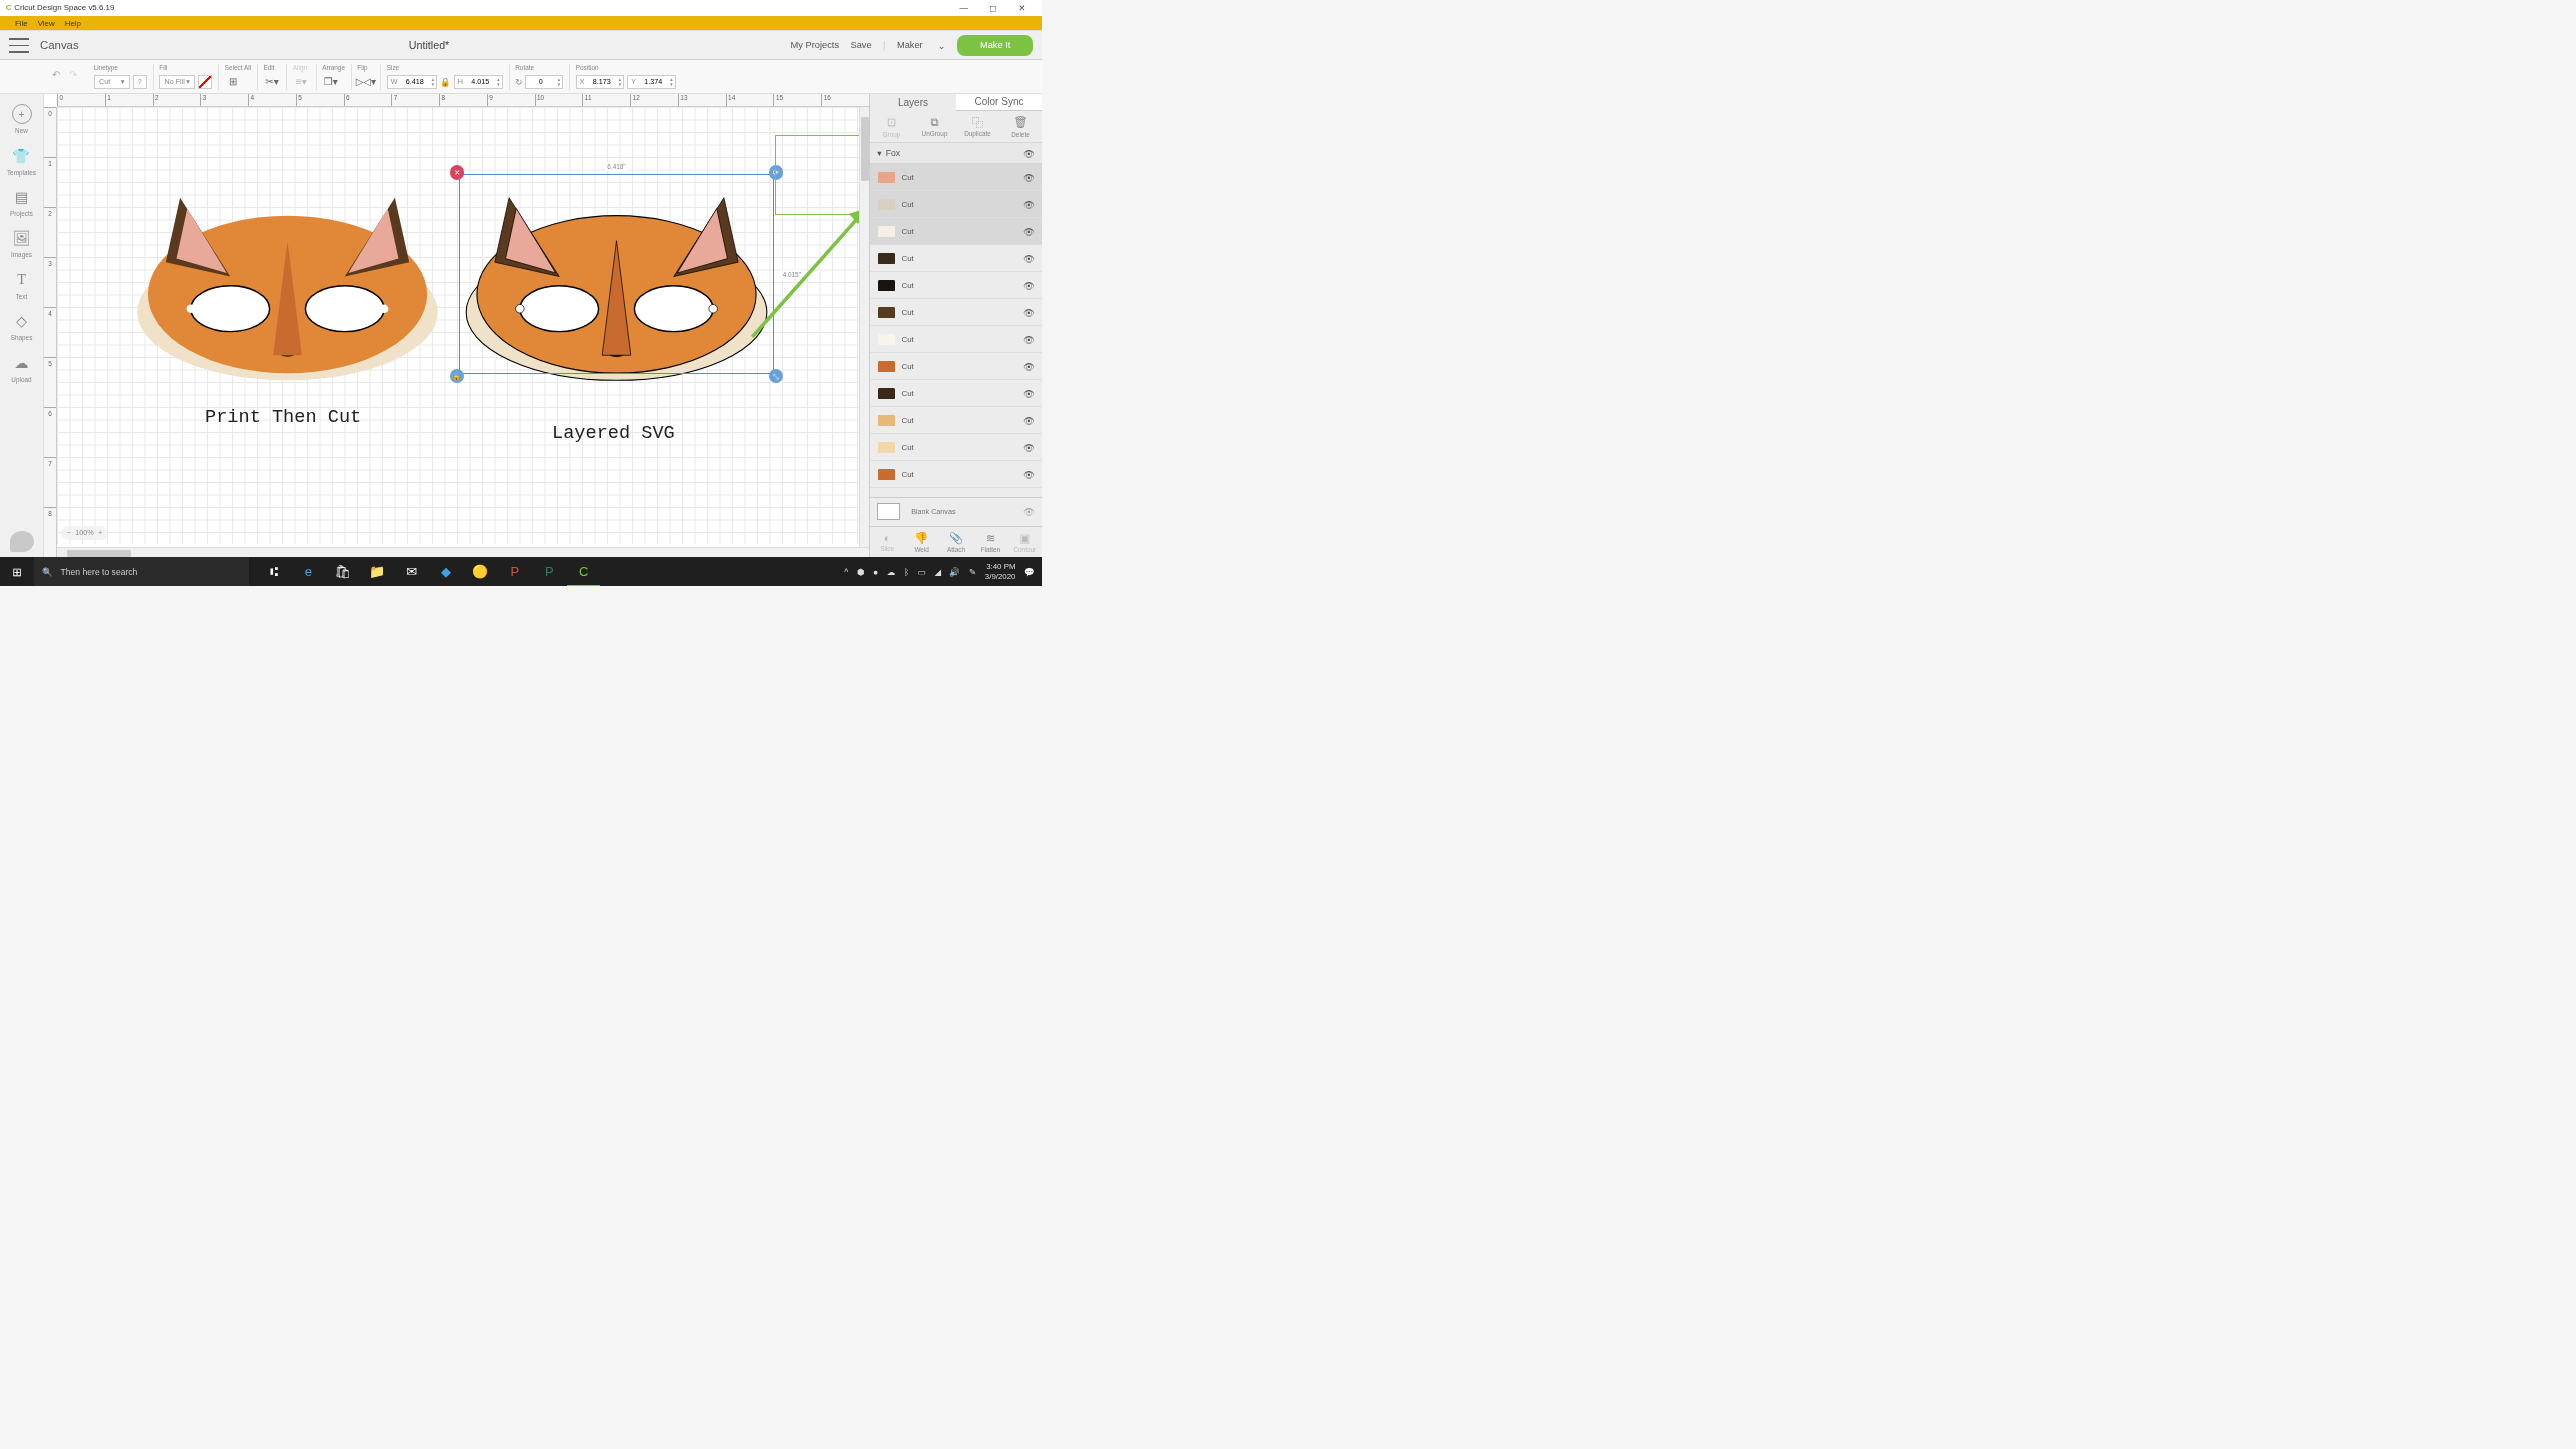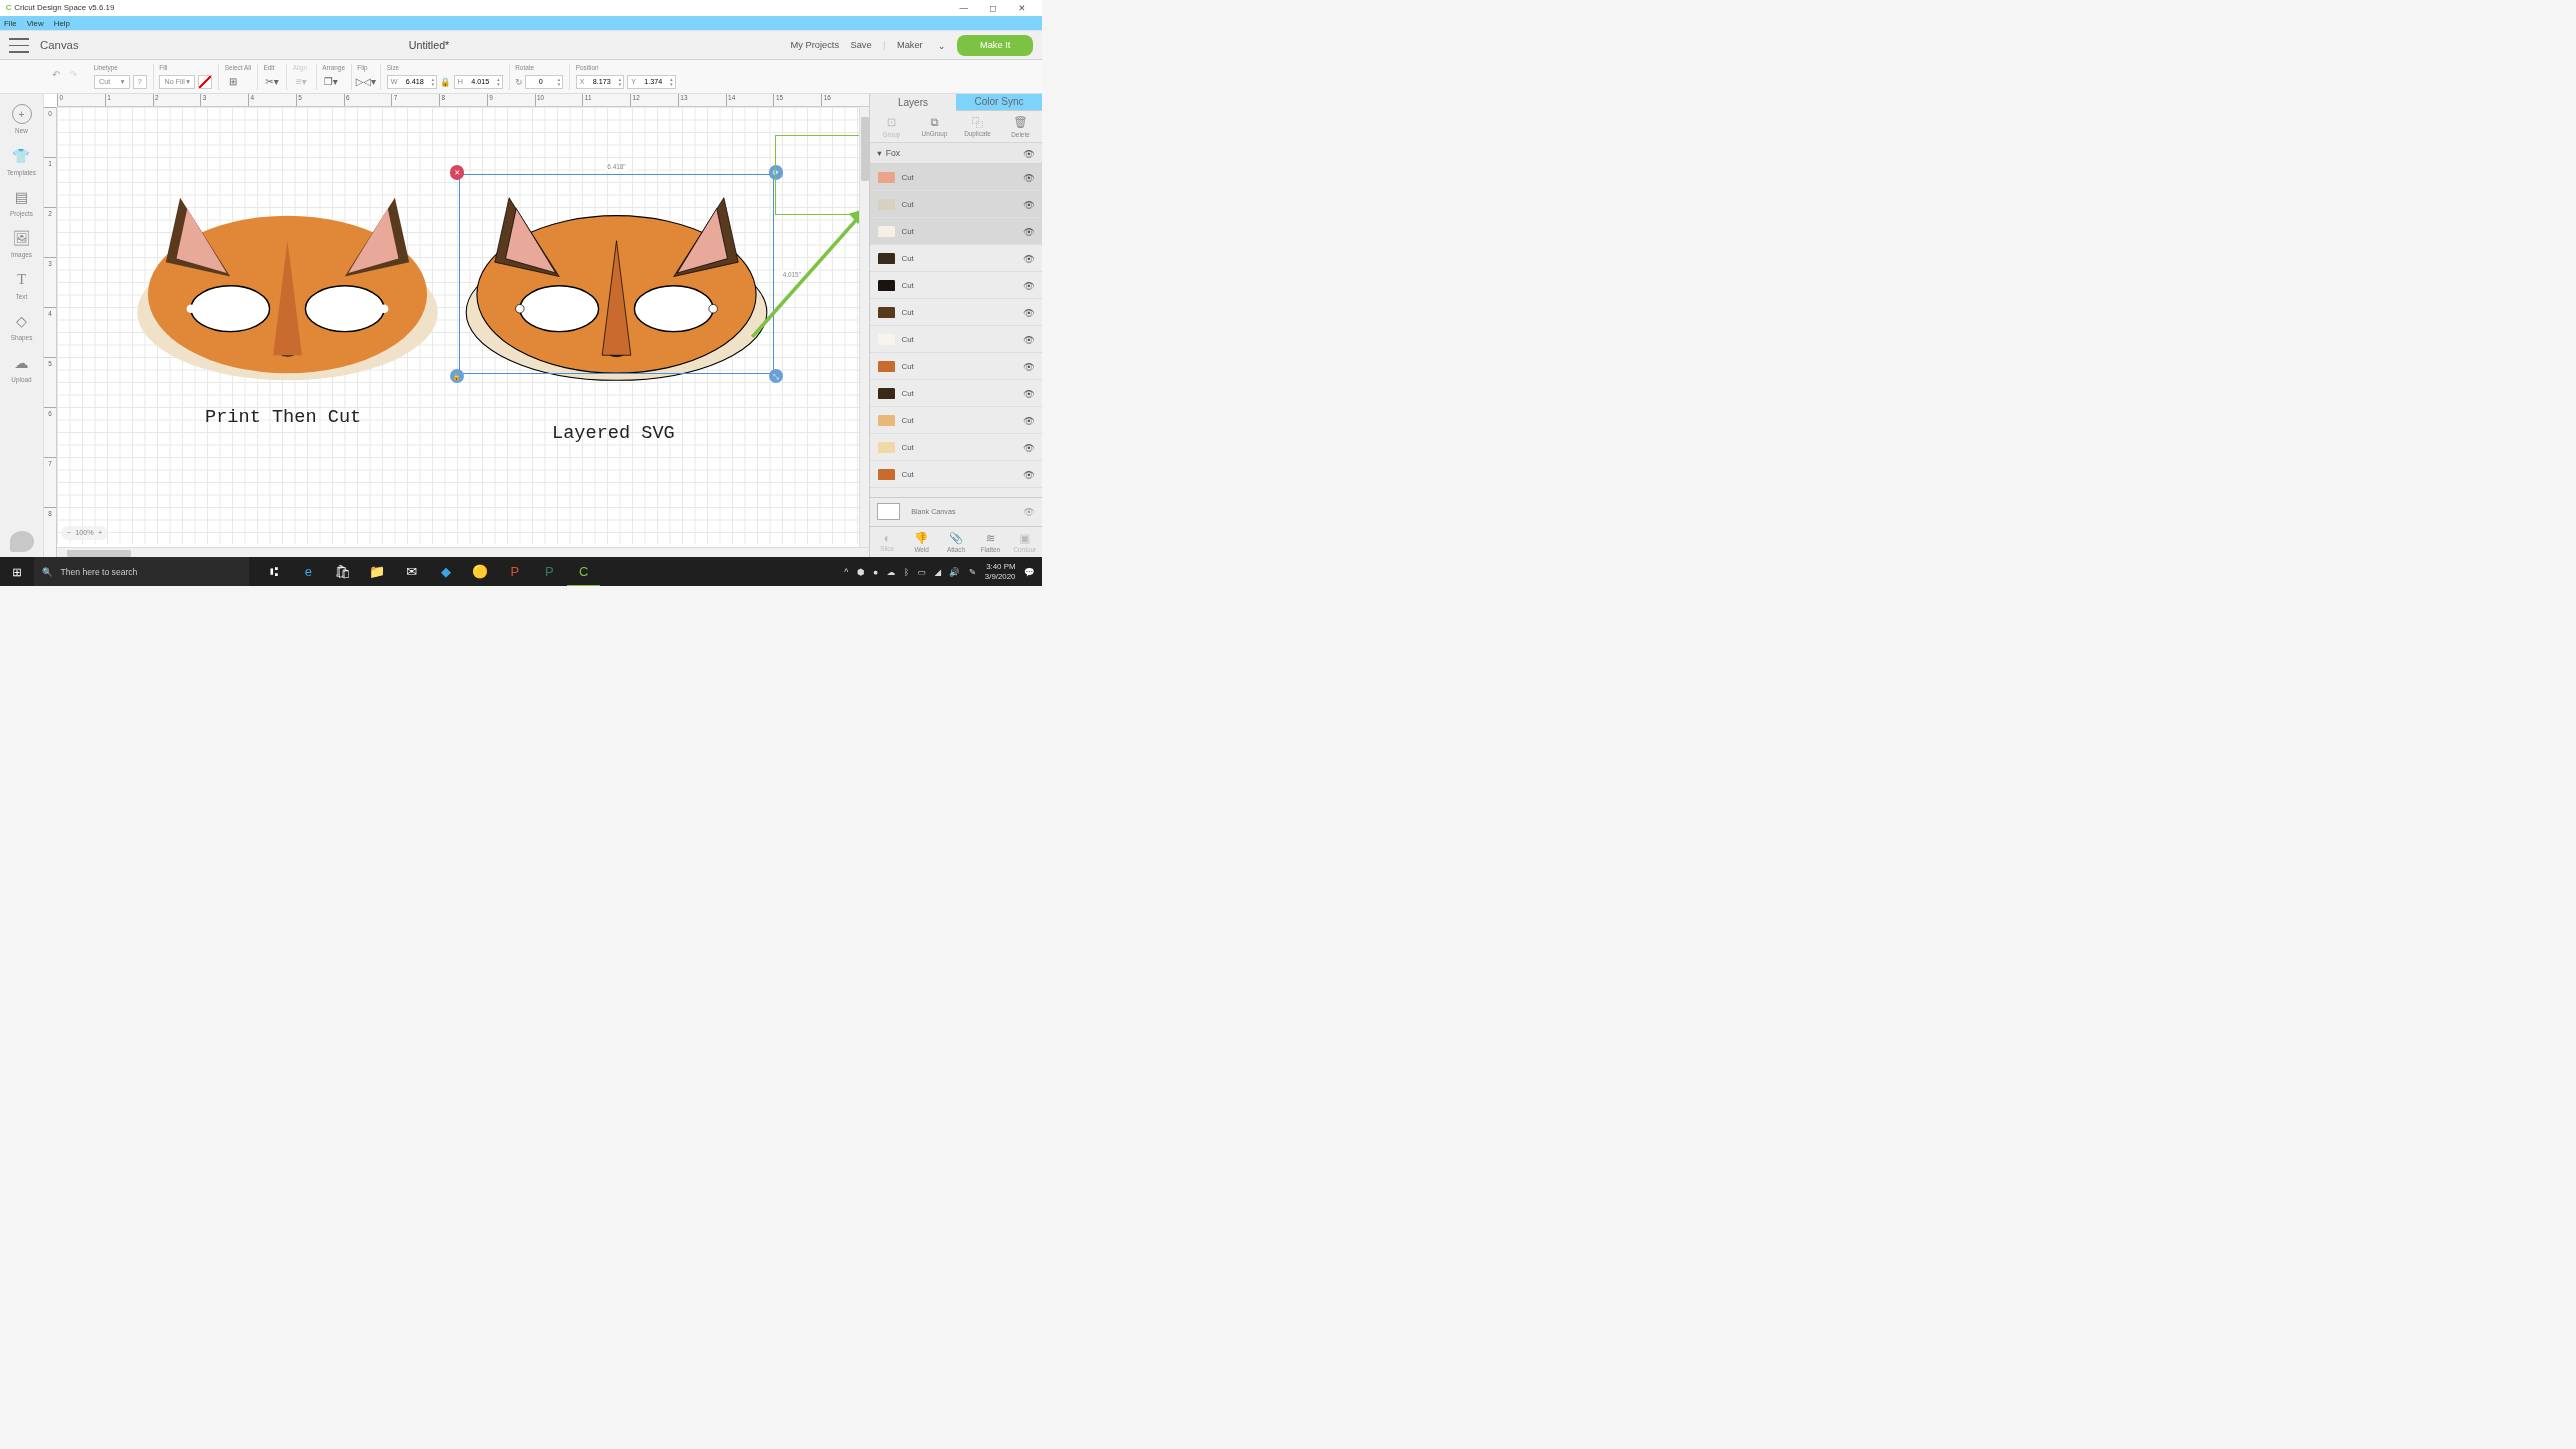--- a/index.html
+++ b/index.html
@@ -5,21 +5,21 @@
 * { margin: 0; padding: 0; box-sizing: border-box; font-family: "Segoe UI", Arial, sans-serif; }
 body { width: 1042px; height: 586px; background: #f5f5f5; overflow: hidden; position: relative; }
 
 
 .titlebar { height: 15.7px; background: #fff; display: flex; align-items: center; padding: 0 5.7px; font-size: 7.9px; color: #333; }
 .titlebar .logo { color: #7cc243; font-weight: bold; margin-right: 2.9px; }
 .titlebar .spacer { flex: 1; }
 .titlebar .winbtn { width: 29px; text-align: center; font-size: 8.6px; color: #555; cursor: pointer; }
 
 
-.menubar { height: 15.7px; background: #7dd3fc; display: flex; align-items: center; padding: 0 4px; font-size: 7.9px; color: #333; gap: 10px; border-bottom: 0.7px solid #e0e0e0; }
+.menubar { height: 15.7px; background: #eab308; display: flex; align-items: center; padding: 0 15px; font-size: 7.9px; color: #333; gap: 10px; border-bottom: 0.7px solid #e0e0e0; }
 
 
 .appheader { height: 29px; background: #f0f0f0; display: flex; align-items: center; padding: 0 8.6px; border-bottom: 0.7px solid #d0d0d0; }
 .hamburger { width: 20px; height: 14.3px; display: flex; flex-direction: column; justify-content: space-between; margin-right: 11.4px; cursor: pointer; }
 .hamburger span { height: 1.4px; background: #666; }
 .appheader .canvas-title { font-size: 11.4px; color: #555; }
 .appheader .center { flex: 1; text-align: center; font-size: 10.7px; color: #444; }
 .appheader .right { display: flex; align-items: center; gap: 11.4px; font-size: 9.3px; color: #555; margin-left: 11px; }
 .appheader .divider { color: #ccc; }
 .maker-dd { display: flex; align-items: center; gap: 15px; }
@@ -69,21 +69,21 @@
 .scrollbar-v { position: absolute; top: 13px; right: 0; bottom: 10px; width: 10px; background: #f0f0f0; border-left: 0.7px solid #ddd; }
 .scrollbar-v .thumb { position: absolute; top: 10px; left: 1.4px; height: 64px; width: 7.2px; background: #ccc; border-radius: 1.4px; }
 
 
 .annot-box { position: absolute; border: 1.4px solid #7cc243; }
 .annot-arrow { position: absolute; }
 
 
 .right-panel { width: 173px; background: #ececec; border-left: 0.7px solid #ccc; display: flex; flex-direction: column; }
 .rp-tabs { display: flex; height: 17px; font-size: 10px; align-items: flex-end; }
-.rp-tab { flex: 1; text-align: center; line-height: 17px; background: #7dd3fc; color: #666; border-bottom: 0.7px solid #ccc; cursor: pointer; }
+.rp-tab { flex: 1; text-align: center; line-height: 17px; background: #ffffff; color: #666; border-bottom: 0.7px solid #ccc; cursor: pointer; }
 .rp-tab.active { background: #ececec; border-bottom: none; }
 .rp-actions { display: flex; height: 31.5px; border-bottom: 0.7px solid #d5d5d5; }
 .rp-action { flex: 1; display: flex; flex-direction: column; align-items: center; justify-content: center; gap: 1.4px; font-size: 6.4px; color: #888; cursor: pointer; }
 .rp-action.disabled { color: #bbb; }
 .rp-action .ic { font-size: 11.4px; }
 .layer-header { height: 21.5px; display: flex; align-items: center; padding: 0 7.2px; gap: 4.3px; font-size: 8.6px; color: #555; border-bottom: 0.7px solid #d5d5d5; background: #e8e8e8; }
 .layers-scroll { flex: 1; overflow-y: auto; }
 .layer-row { height: 27px; display: flex; align-items: center; padding: 0 7.2px; border-bottom: 0.7px solid #dedede; font-size: 7.9px; color: #555; gap: 5.7px; }
 .layer-row.selected { background: #d8d8d8; }
 .layer-thumb { width: 18.6px; height: 14.3px; display: flex; align-items: center; justify-content: center; }

